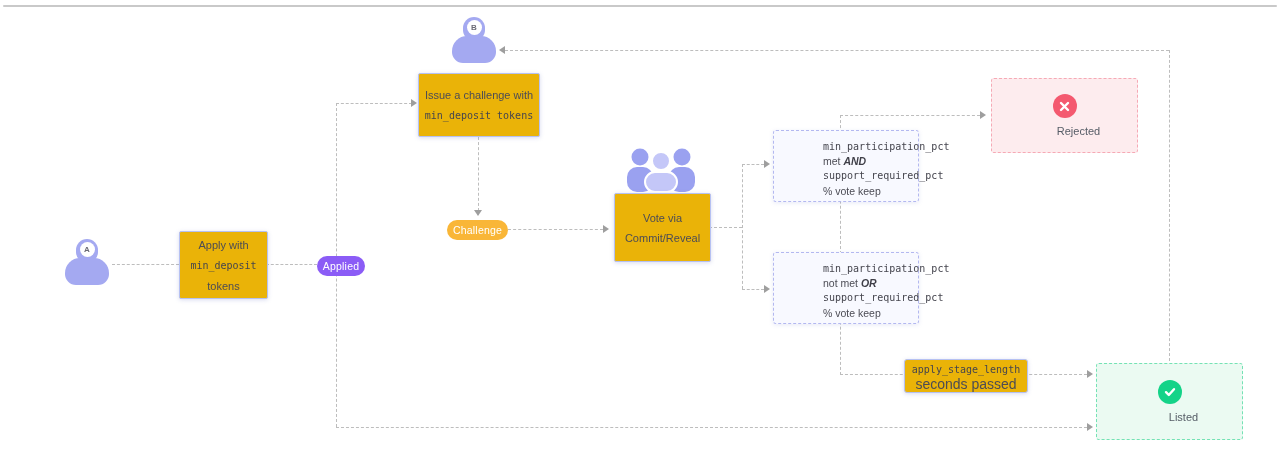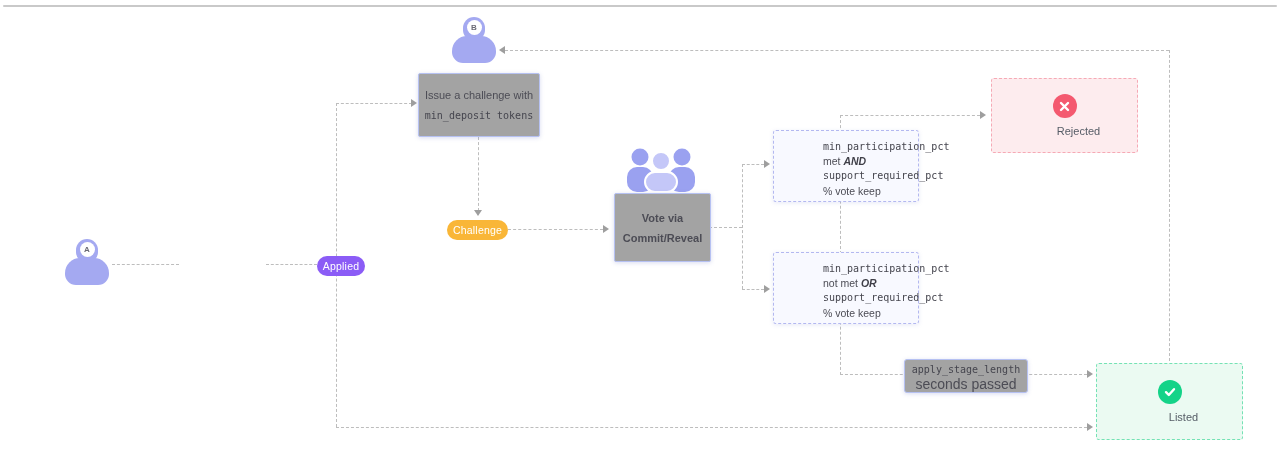--- a/index.html
+++ b/index.html
@@ -9,21 +9,21 @@
 
   
   .hline{position:absolute;height:0;border-top:1.5px dashed #bdbdbd;}
   .vline{position:absolute;width:0;border-left:1.5px dashed #bdbdbd;}
   .ah{position:absolute;width:0;height:0;}
   .ah-right{border-top:4px solid transparent;border-bottom:4px solid transparent;border-left:6px solid #9e9e9e;}
   .ah-left{border-top:4px solid transparent;border-bottom:4px solid transparent;border-right:6px solid #9e9e9e;}
   .ah-down{border-left:4px solid transparent;border-right:4px solid transparent;border-top:6px solid #9e9e9e;}
 
   
-  .box{position:absolute;background:#a3a3a3;border:1px solid #b6c1f2;border-radius:2px;
+  .box{position:absolute;background:#eab308;border:1px solid #b6c1f2;border-radius:2px;
        box-shadow:0 1px 4px rgba(120,130,200,0.28);display:flex;flex-direction:column;
        align-items:center;justify-content:center;text-align:center;font-size:11px;color:#4c4c55;}
   .box .ln{line-height:20px;}
   code,.mono{font-family:"DejaVu Sans Mono",monospace;font-size:10px;color:#45454e;}
 
   
   .cond{position:absolute;left:773px;width:146px;height:72px;background:#f8f9ff;
         border:1px dashed #b3b8f0;border-radius:3px;box-shadow:0 1px 4px rgba(130,140,210,0.18);
         padding:8px 9px;box-sizing:border-box;font-size:10.5px;color:#4c4c55;text-align:left;}
   .cond .cl{line-height:14.2px;white-space:nowrap;margin-left:40px;}
@@ -99,27 +99,32 @@
 
   <svg class="voters" width="70" height="45" viewBox="0 0 70 45">
     <circle cx="14" cy="10" r="8.5" fill="#9aa1f0"></circle>
     <rect x="1" y="20" width="26" height="25" rx="10" fill="#9aa1f0"></rect>
     <circle cx="56" cy="10" r="8.5" fill="#9aa1f0"></circle>
     <rect x="43" y="20" width="26" height="25" rx="10" fill="#9aa1f0"></rect>
     <circle cx="35" cy="14" r="9" fill="#c4c7f8" stroke="#ffffff" stroke-width="2"></circle>
     <rect x="19" y="25" width="32" height="20" rx="10" fill="#c4c7f8" stroke="#ffffff" stroke-width="2"></rect>
   </svg>
 
+  <div class="box" style="left:179px;top:231px;width:87px;height:66px;">
+    <div class="ln">Apply with</div>
+    <div class="ln"><code>min_deposit</code></div>
+    <div class="ln">tokens</div>
+  </div>
 
   <div class="box" style="left:418px;top:73px;width:120px;height:62px;">
     <div class="ln">Issue a challenge with</div>
     <div class="ln"><code>min_deposit tokens</code></div>
   </div>
 
-  <div class="box" style="left:614px;top:193px;width:95px;height:67px;font-weight:bold;">
+  <div class="box" style="left:614px;top:193px;width:95px;height:67px;">
     <div class="ln">Vote via</div>
     <div class="ln">Commit/Reveal</div>
   </div>
 
   <div class="box" style="left:904px;top:359px;width:122px;height:32px;border-radius:3px;">
     <div style="line-height:14px;"><code>apply_stage_length</code></div>
     <div style="line-height:14px;font-size:14px;">seconds passed</div>
   </div>
 
   <div class="cond" style="top:130px;">

